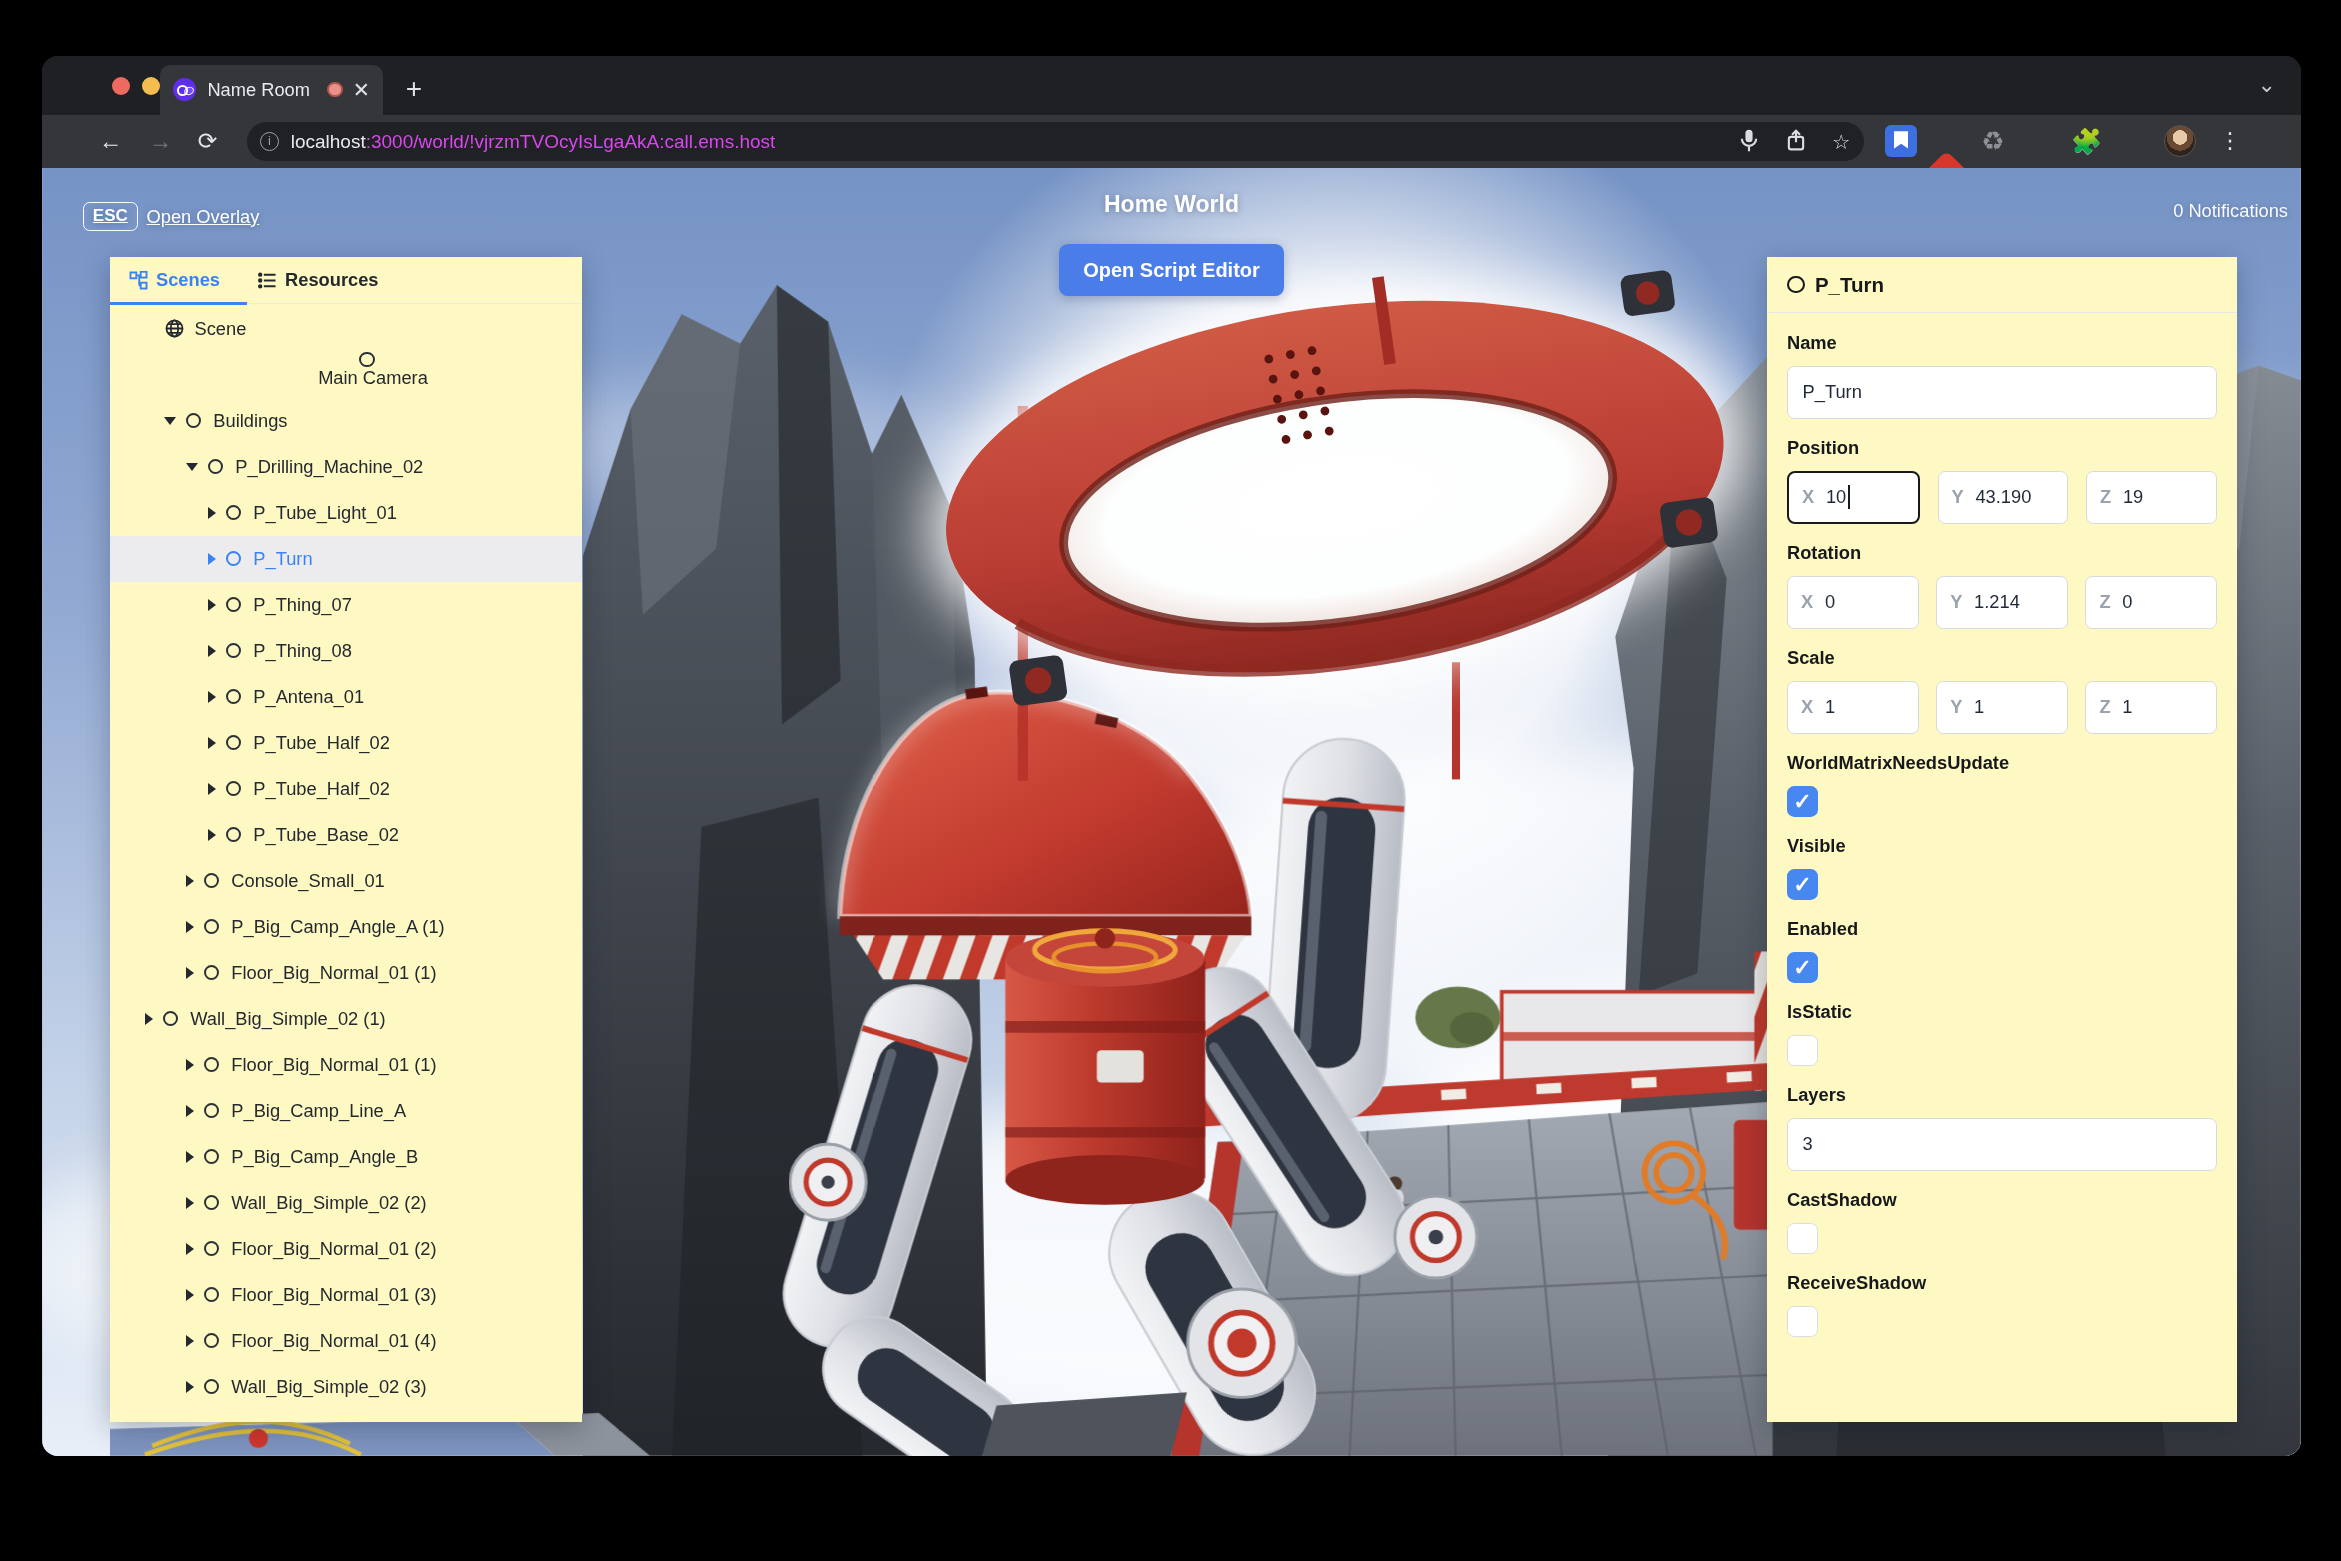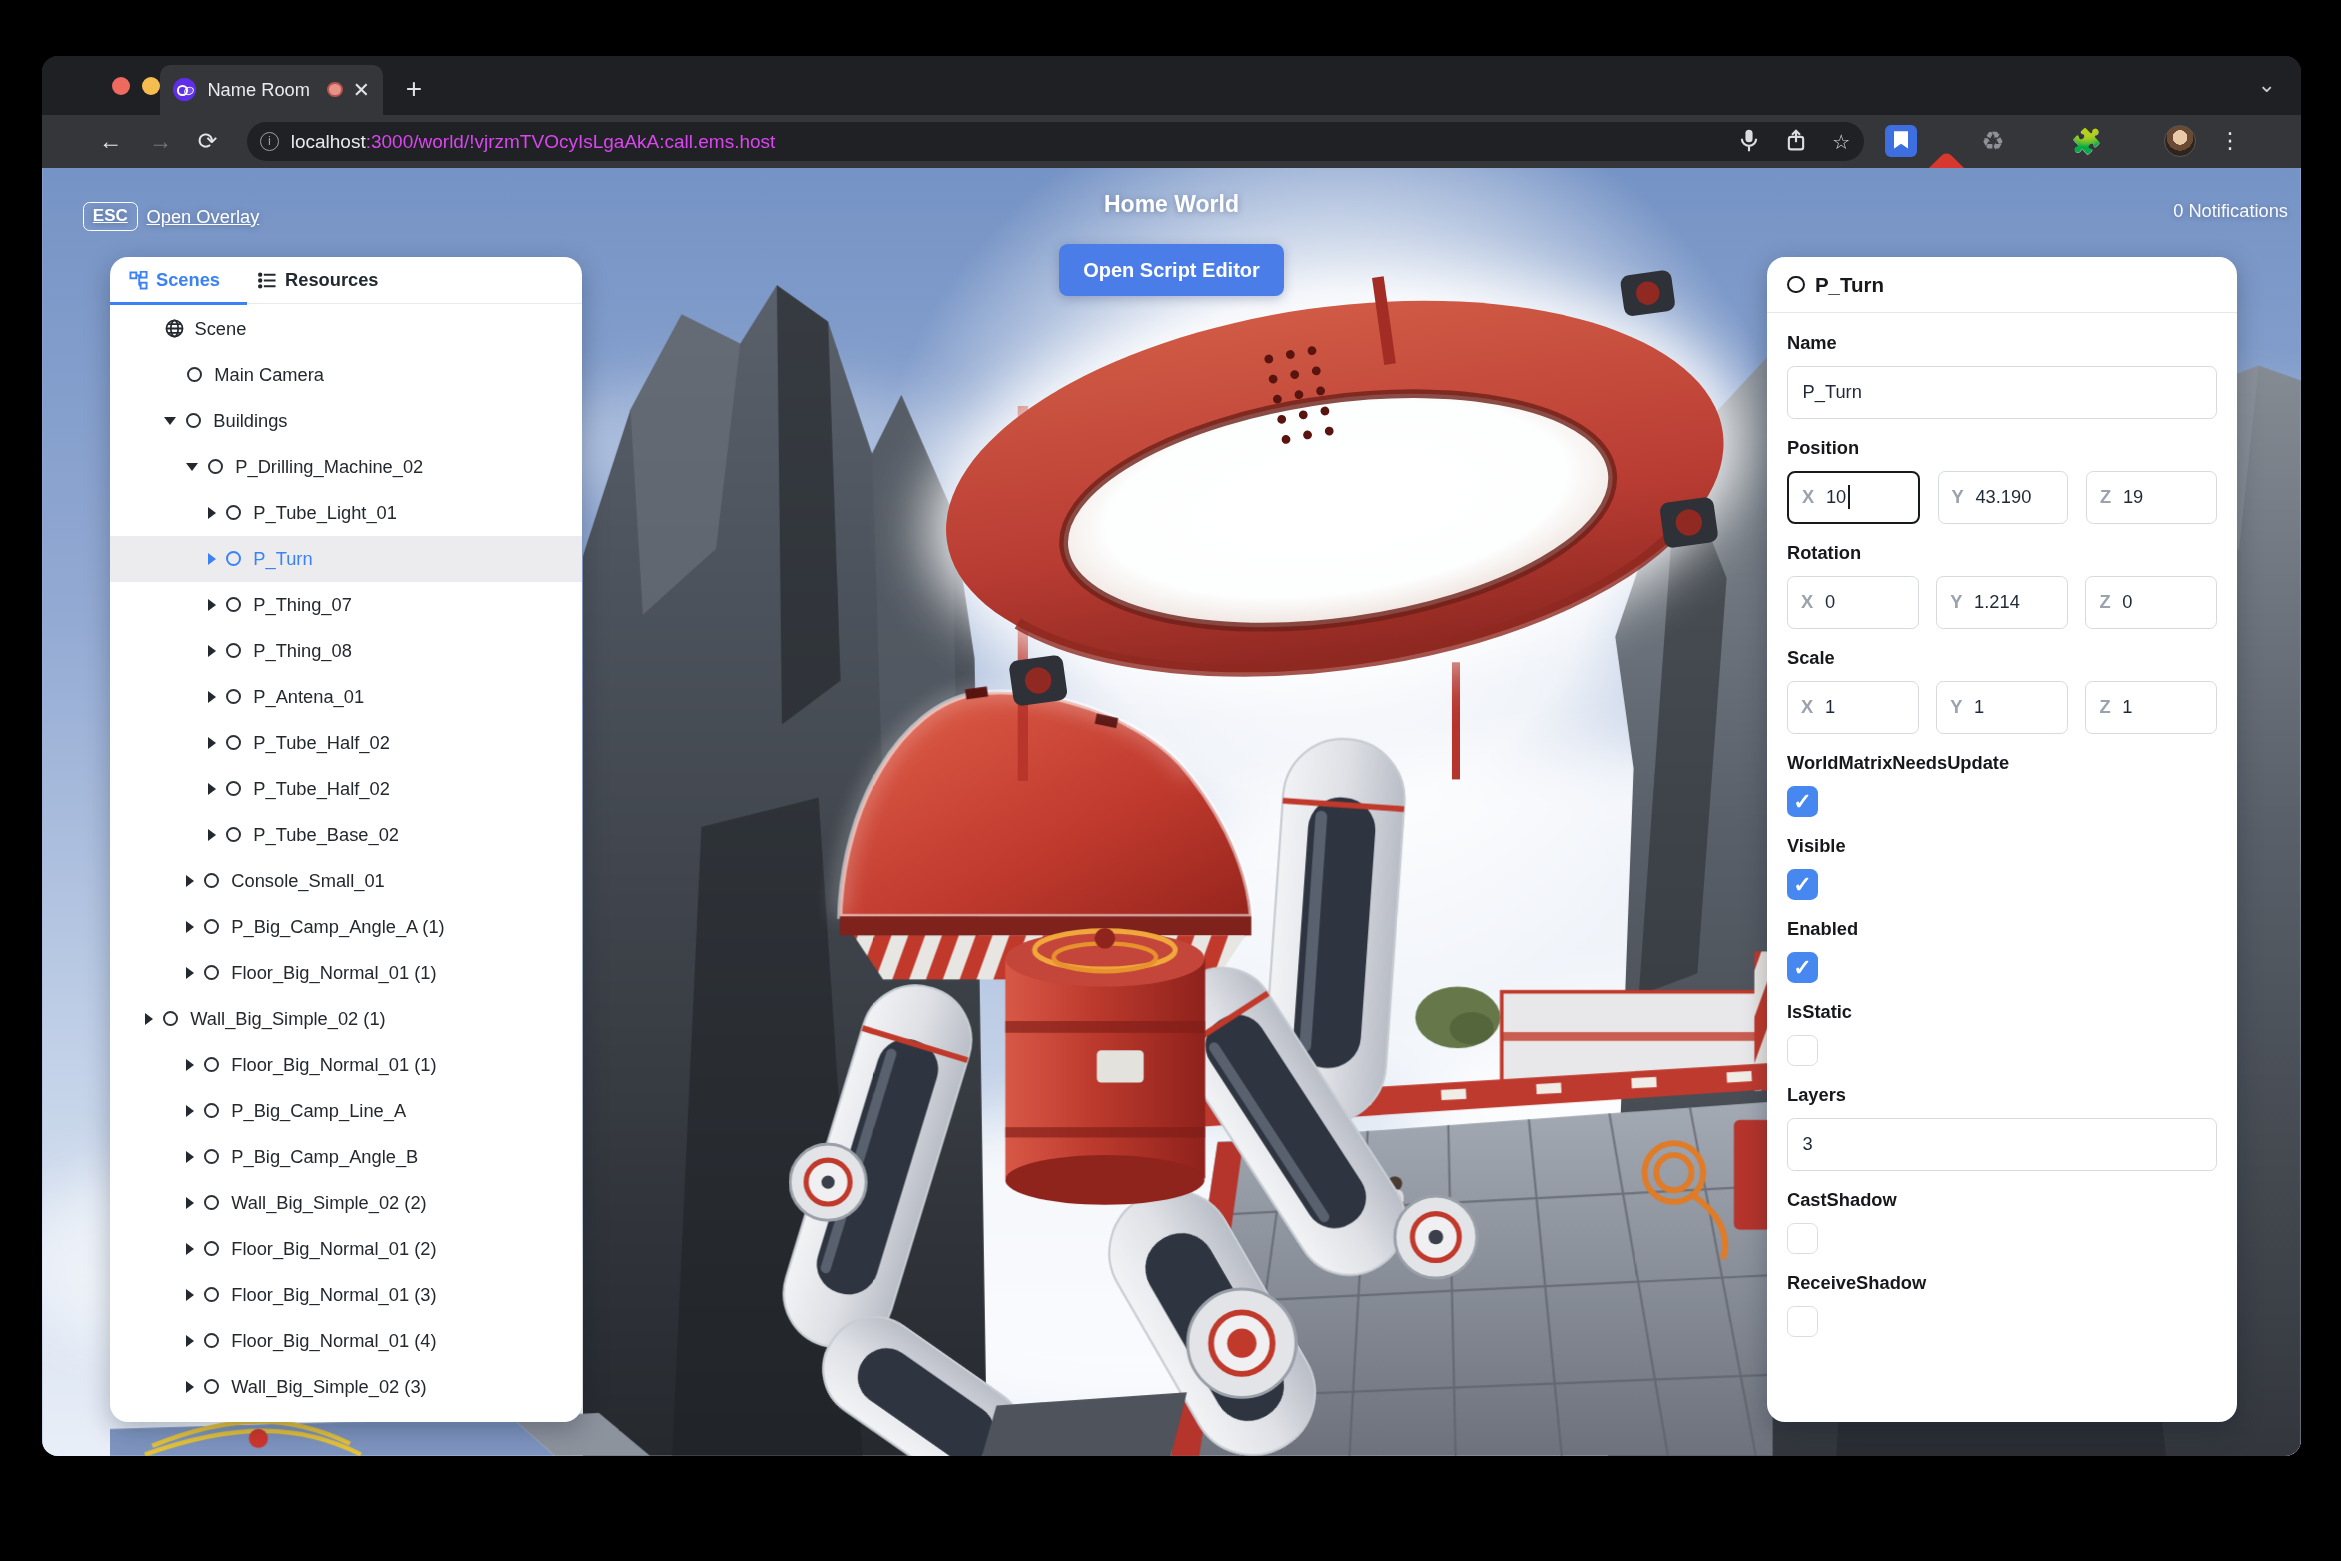--- a/index.html
+++ b/index.html
@@ -64,21 +64,21 @@
   .hud-overlay-label { font-size:18.3px; }
   .hud-title { position:absolute; left:0; right:0; top:23px; text-align:center; color:#fff;
                font-size:23px; font-weight:600; text-shadow:0 0.7px 5.9px rgba(20,40,80,.35); }
   .hud-notif { position:absolute; right:13px; top:32px; color:#fff; font-size:18.3px; opacity:.95;
                text-shadow:0 0.7px 5.9px rgba(20,40,80,.3); }
   .script-btn { position:absolute; left:1017px; top:76px; width:225px; height:52px; background:#4b7de8;
                 border:none; border-radius:8.8px; color:#fff; font-size:20px; font-weight:600;
                 font-family:"Liberation Sans",sans-serif; box-shadow:0 2.9px 10.3px rgba(20,40,90,.25); }
 
   
-  .panel { position:absolute; top:89px; height:1165px; background:#ffffff; border-radius:18px;
+  .panel { position:absolute; top:89px; height:1165px; background:#fef9c3; border-radius:0;
            box-shadow:0 7.3px 26px rgba(10,20,40,.28); }
   .panel-left { left:68px; width:472px; }
   .lp-tabs { position:relative; height:47px; border-bottom:1.5px solid #e8eaee; display:flex; align-items:center; }
   .lp-tab { display:flex; align-items:center; gap:8px; height:100%; padding:0 19px; font-size:18.3px; font-weight:600; }
   .lp-tab.active { color:#3b82f6; }
   .lp-tab.inactive { color:#24292f; }
   .lp-underline { position:absolute; left:0; bottom:-1.5px; width:137px; height:2.9px; background:#3b82f6; }
   .tree { padding-top:1.5px; }
   .tree-row { display:flex; align-items:center; height:46px; font-size:18.3px; color:#24292f; position:relative; }
   .tree-row.selected { background:#ececee; color:#3b82f6; }
@@ -462,21 +462,21 @@
               <span class="caret none"></span>
               <svg class="globe" viewBox="0 0 26 26">
                 <g fill="none" stroke="#24292f" stroke-width="2.4">
                   <circle cx="13" cy="13" r="11"></circle>
                   <ellipse cx="13" cy="13" rx="5" ry="11"></ellipse>
                   <path d="M2.5 13 h21 M4.5 7 h17 M4.5 19 h17"></path>
                 </g>
               </svg>
               <span>Scene</span>
             </div>
-            <div class="tree-row" style="padding-left: 54px;">
+            <div class="tree-row" style="padding-left: 54px; flex-direction: column;">
               <span class="caret none"></span>
               <span class="node-circle"></span>
               <span>Main Camera</span>
             </div>
             <div class="tree-row" style="padding-left: 54px;">
               <span class="caret down"></span>
               <span class="node-circle"></span>
               <span>Buildings</span>
             </div>
             <div class="tree-row" style="padding-left: 76px;">

